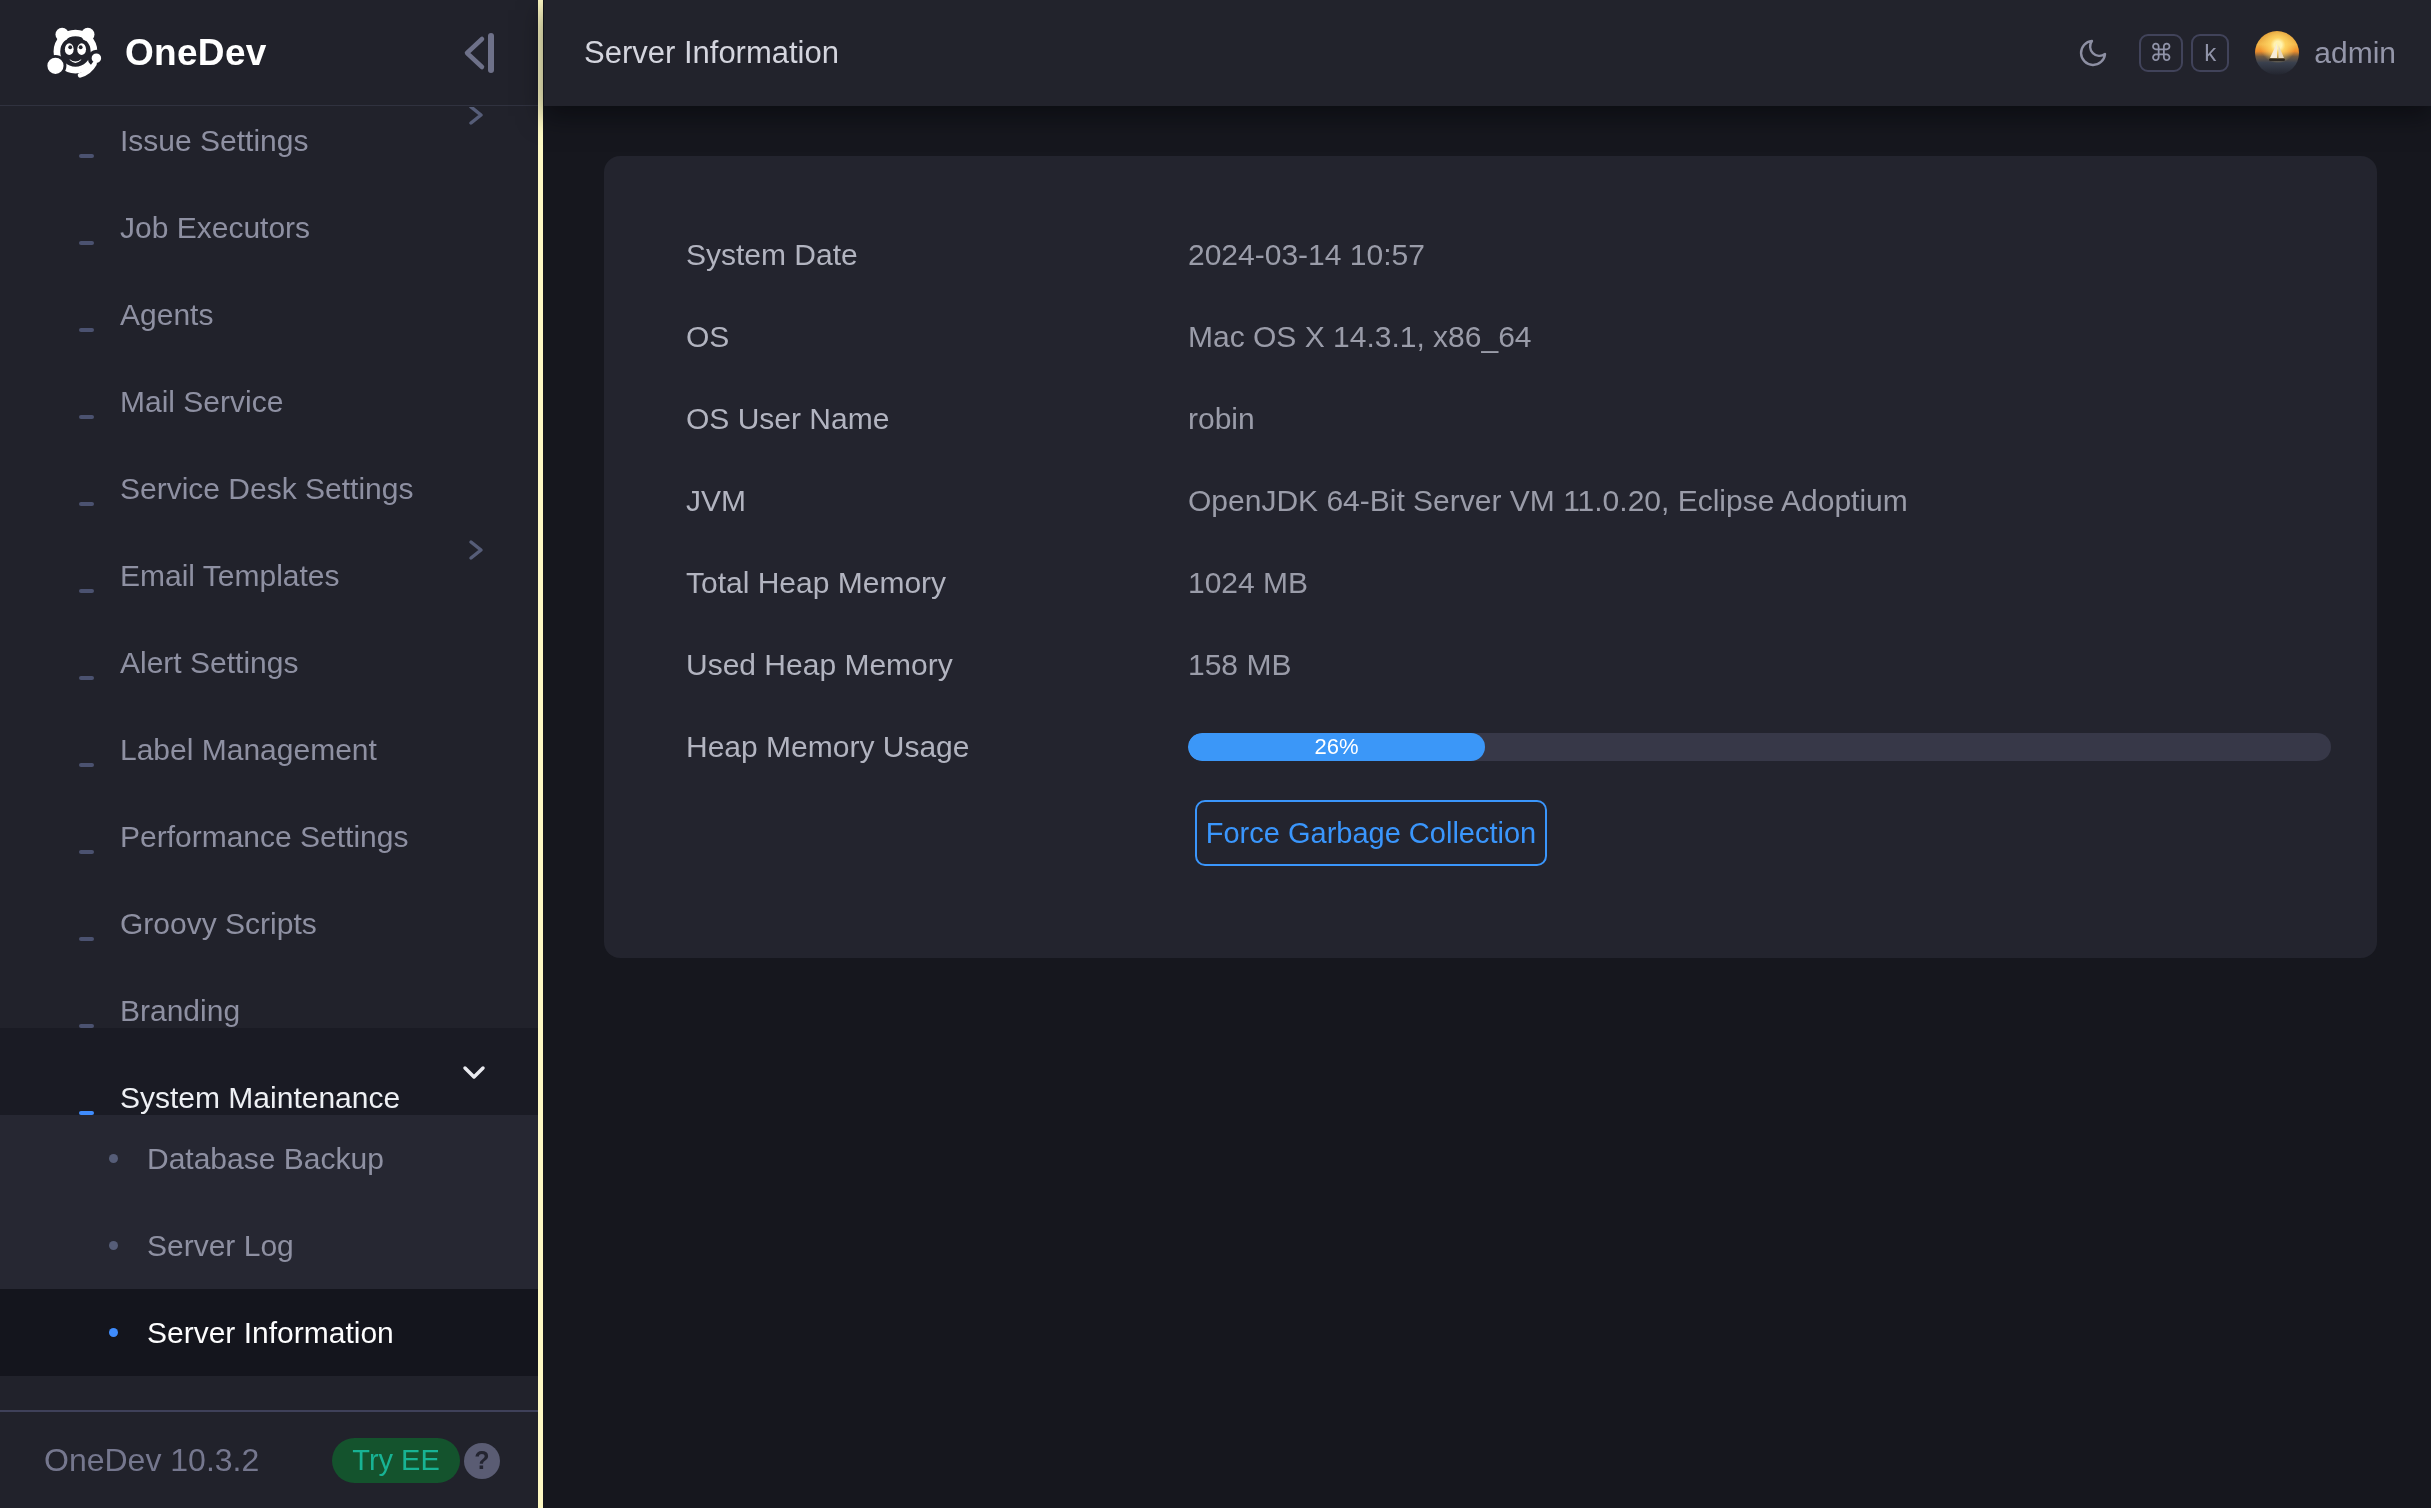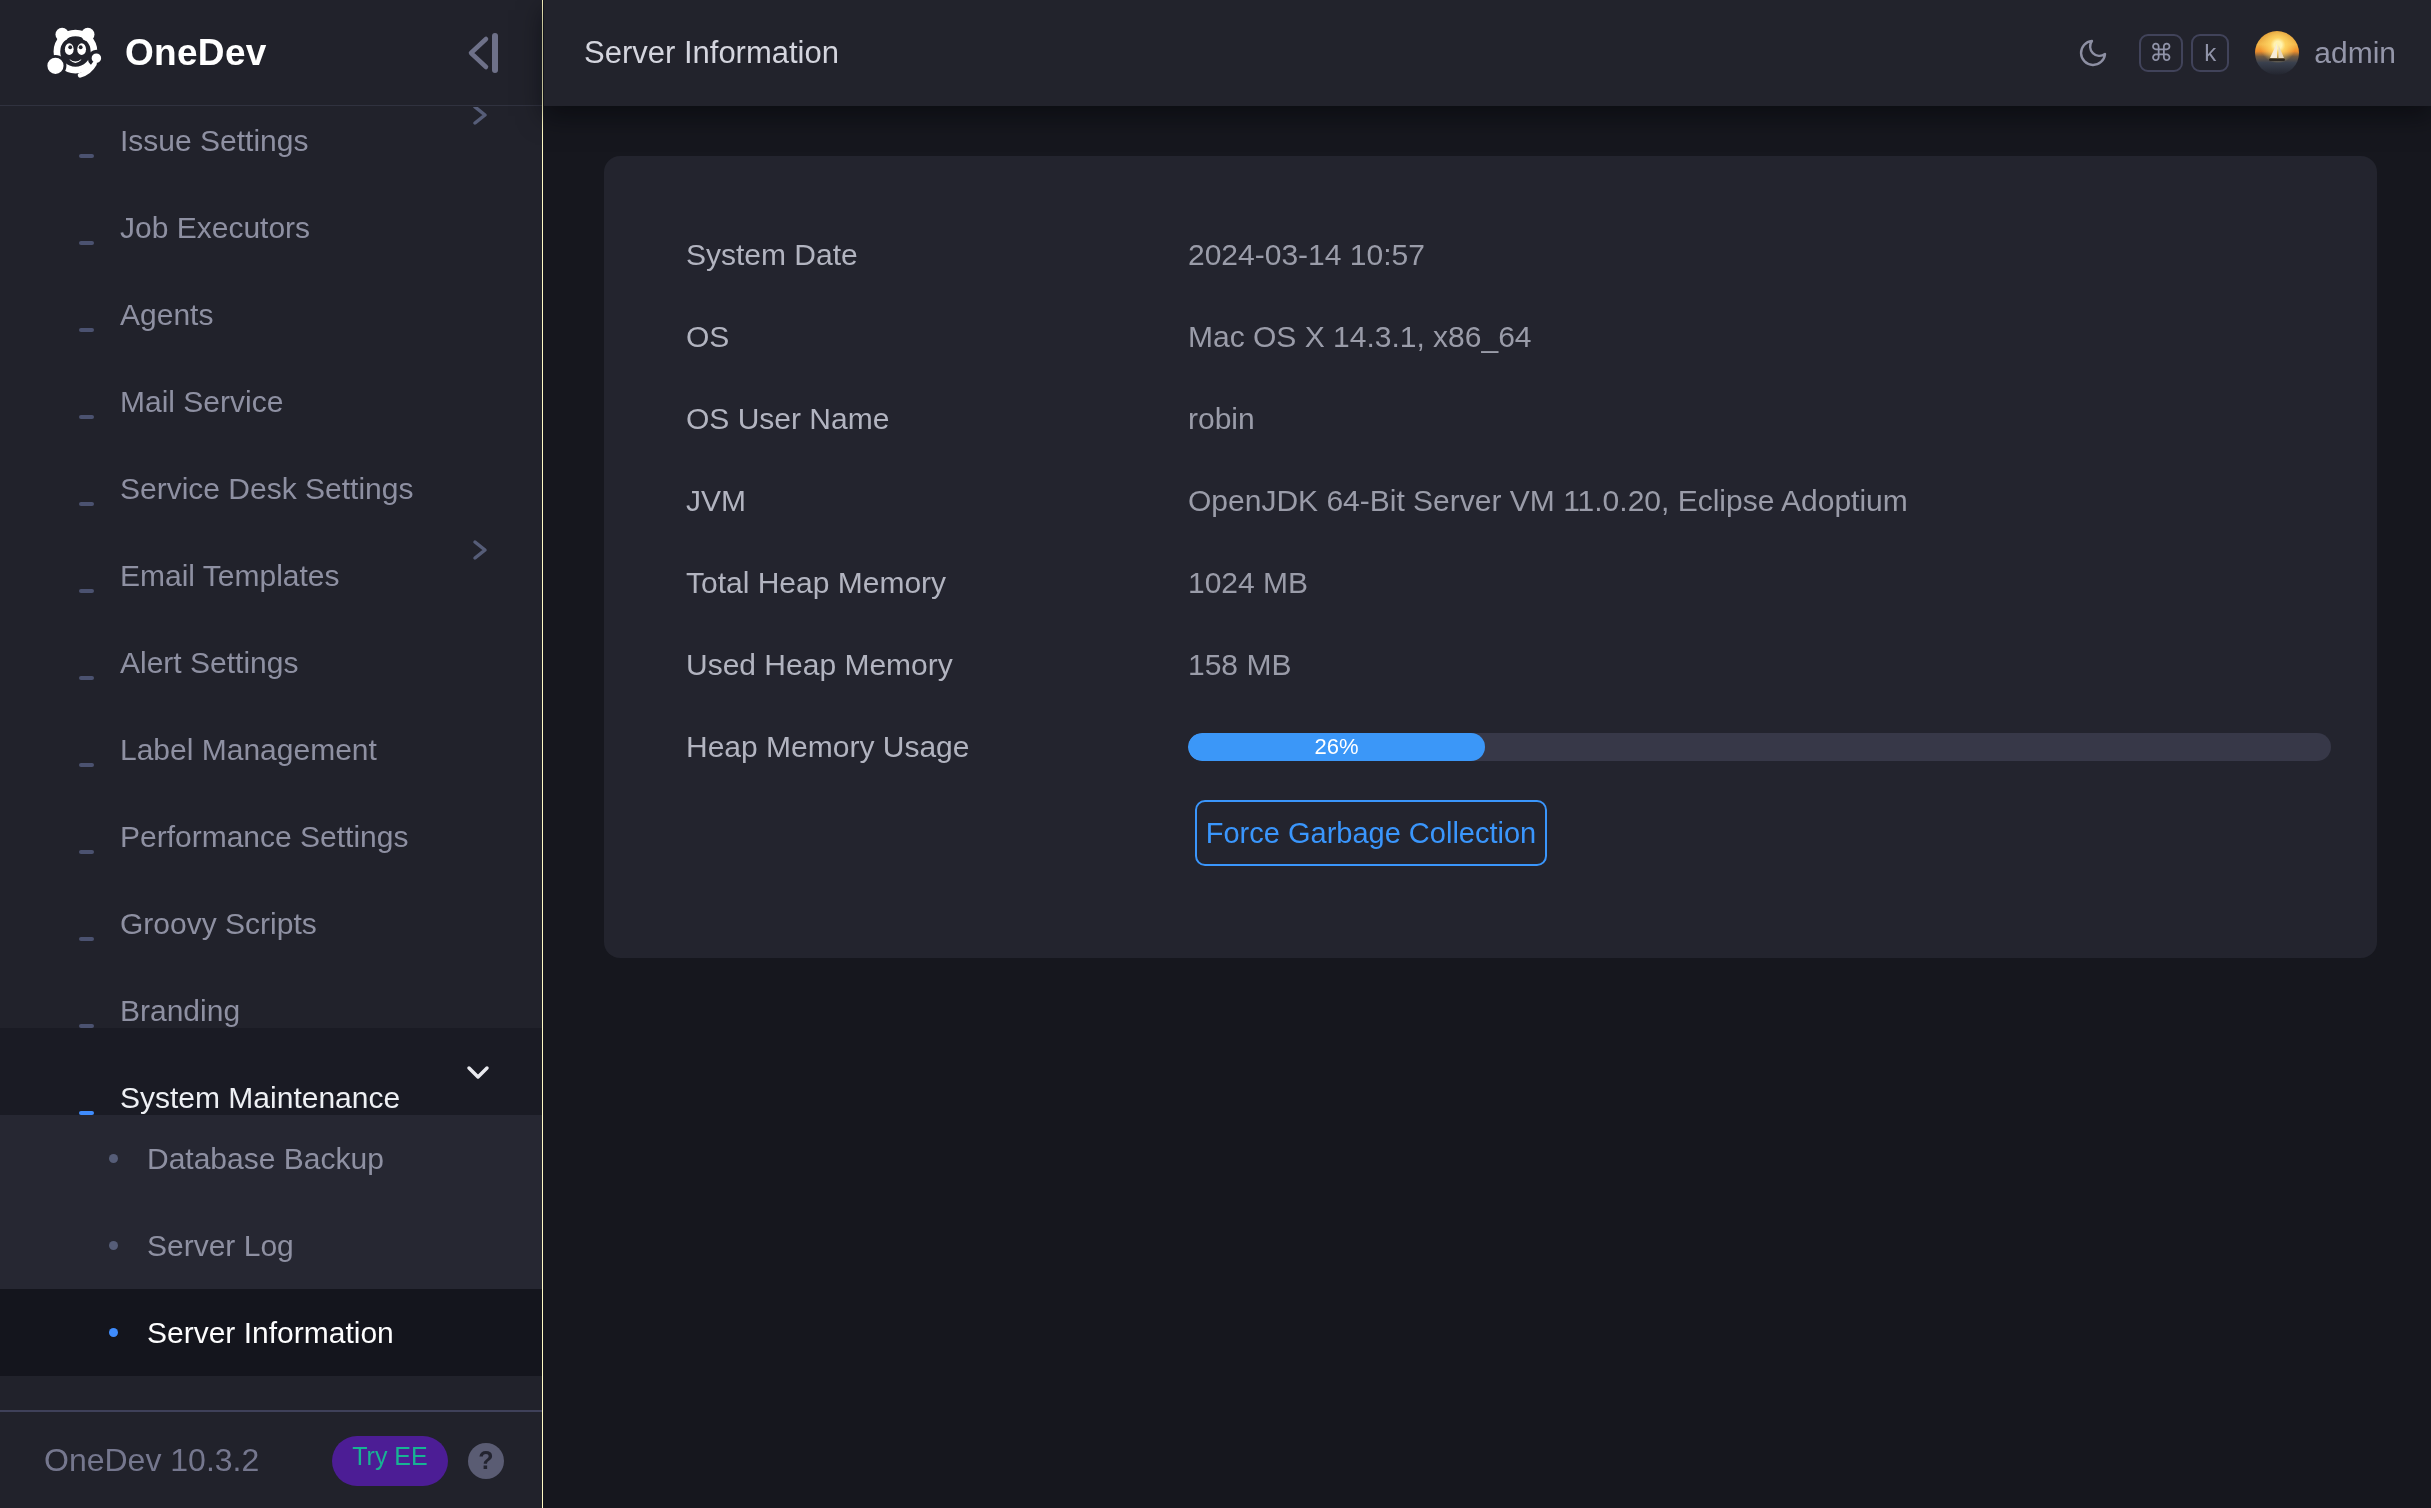--- a/index.html
+++ b/index.html
@@ -7,21 +7,21 @@
   body {
     position:relative; overflow:hidden;
     background:#16171e;
     font-family:"Liberation Sans", sans-serif;
     -webkit-font-smoothing:antialiased;
   }
 
   
   .sidebar {
     position:absolute; left:0; top:0; width:543px; height:1509px;
-    background:#21222b; border-right:1px solid #fef9c3;
+    background:#21222b; border-right:5px solid #fef9c3;
   }
   .logo-bar {
     height:106px; display:flex; align-items:center;
     padding:0 40px 0 44px; border-bottom:1px solid #30323f;
   }
   .logo-mark { width:61px; height:59px; flex:0 0 auto; }
   .logo-text { color:#ffffff; font-size:37px; font-weight:700; margin-left:20px; letter-spacing:0.3px; }
   .collapse-btn { margin-left:auto; cursor:pointer; display:flex; align-items:center; }
 
   .nav-viewport {
@@ -48,22 +48,22 @@
   .sub-item.selected .bullet { background:#3f8cfd; }
   .sub-item.selected .sub-label { color:#fdfdfe; font-weight:500; }
 
   .sidebar-footer {
     position:absolute; left:0; right:0; bottom:0; height:99px;
     background:#21222b; border-top:2px solid #3f415a;
     display:flex; align-items:center; padding:0 38px 0 44px;
   }
   .version { font-size:32px; color:#75778e; }
   .try-ee {
-    margin-left:73px; background:#4c1d95; color:#18b394;
-    font-size:25px; line-height:1; padding:8px 20px 17px; border-radius:989px; cursor:pointer;
+    margin-left:73px; background:#14532d; color:#18b394;
+    font-size:29px; line-height:1; padding:8px 20px 8px; border-radius:989px; cursor:pointer;
   }
   .help-btn {
     margin-left:auto; width:36px; height:36px; border-radius:50%;
     background:#5a5c73; color:#232430; font-size:25px; font-weight:700;
     display:flex; align-items:center; justify-content:center; cursor:pointer;
   }
 
   
   .main-header {
     position:absolute; left:544px; right:0; top:0; height:106px;

